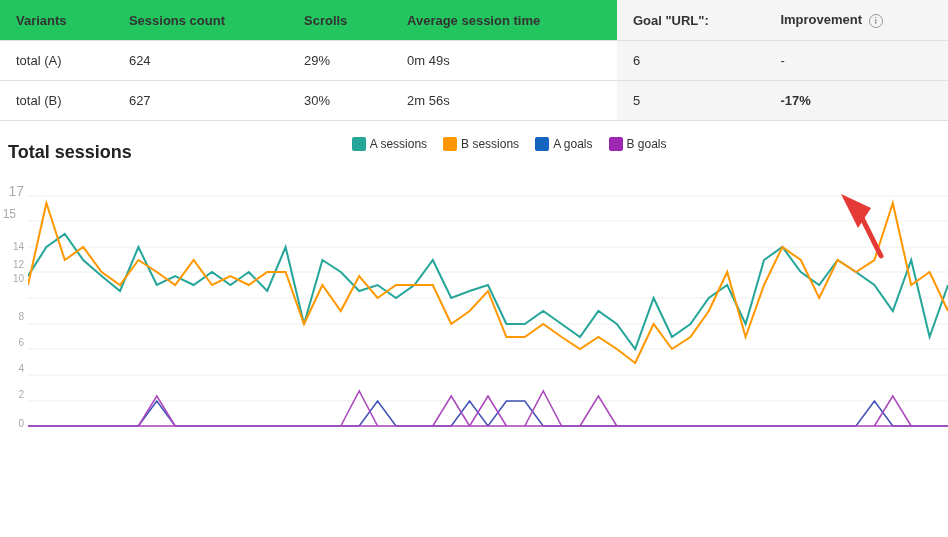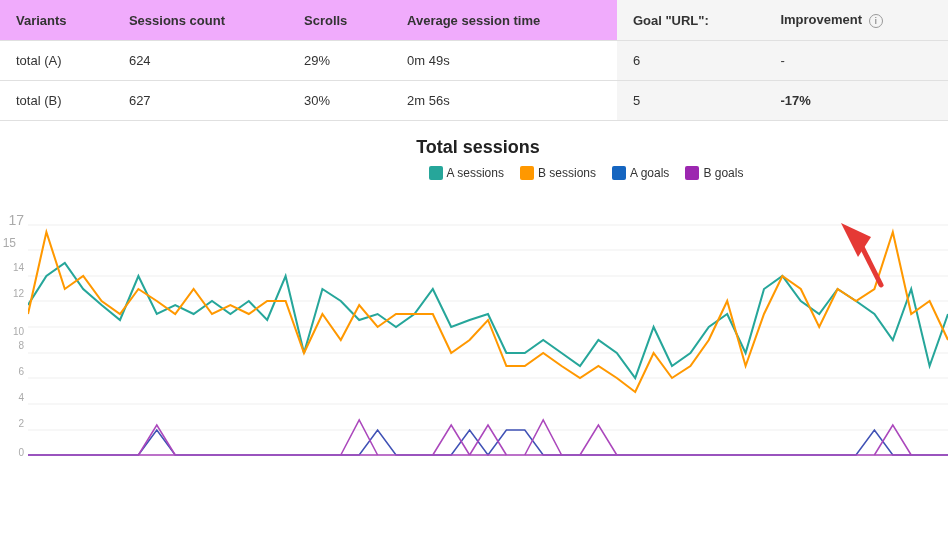--- a/index.html
+++ b/index.html
@@ -1,21 +1,21 @@
 <!DOCTYPE html>
 <html><head>
   <meta charset="utf-8">
   <style>
     * { box-sizing: border-box; margin: 0; padding: 0; }
     body { font-family: Arial, sans-serif; font-size: 13px; background: #fff; color: #333; width: 948px; }
 
     
     .data-table { width: 100%; border-collapse: collapse; }
     .data-table th, .data-table td { padding: 12px 16px; text-align: left; border-bottom: 1px solid #e0e0e0; }
-    .data-table th { font-weight: 600; font-size: 13px; color: #333; background: #f0abfc; }
+    .data-table th { font-weight: 600; font-size: 13px; color: #333; background: #22c55e; }
     .data-table th.goal-col, .data-table td.goal-col { background: #f5f5f5; }
     .data-table th.improve-col, .data-table td.improve-col { background: #f5f5f5; }
     .data-table td { font-size: 13px; color: #333; margin-left: 44px; }
     .negative { color: #d32f2f; font-weight: 600; }
     .dash { color: #999; }
 
     
     .chart-section { padding: 16px 0 0 0; }
     .chart-title { font-size: 18px; font-weight: 700; color: #222; margin-bottom: 8px; padding-left: 4px; }
     .chart-legend { display: flex; align-items: center; gap: 16px; margin-bottom: 24px; padding-left: 220px; }
@@ -60,21 +60,21 @@
       <td>627</td>
       <td>30%</td>
       <td>2m 56s</td>
       <td class="goal-col">5</td>
       <td class="improve-col negative">-17%</td>
     </tr>
   </tbody>
 </table>
 
 <div class="chart-section">
-  <div style="display:flex; align-items:center; padding-left:4px; margin-bottom:6px;flex-direction:column;">
+  <div style="display:flex; align-items:center; padding-left:4px; margin-bottom:6px;">
     <span class="chart-title">Total sessions</span>
     <div class="chart-legend">
       <div class="legend-item">
         <span class="legend-checkbox legend-cb-green"></span>
         <span>A sessions</span>
       </div>
       <div class="legend-item">
         <span class="legend-checkbox legend-cb-orange"></span>
         <span>B sessions</span>
       </div>
@@ -87,23 +87,23 @@
         <span>B goals</span>
       </div>
     </div>
   </div>
 
   <div style="display:flex; width:100%; position:relative;">
 
     <div style="width:28px; position:relative; height:260px; flex-shrink:0;">
       <span style="position:absolute;top:2px;right:4px;font-size:14px;color:#aaa;">17</span>
       <span style="position:absolute;top:26px;right:12px;font-size:12px;color:#aaa;">15</span>
-      <span style="position:absolute;top:52px;right:4px;font-size:10px;color:#aaa;">14</span>
+      <span style="position:absolute;top:60px;right:4px;font-size:10px;color:#aaa;">14</span>
       <span style="position:absolute;top:78px;right:4px;font-size:10px;color:#aaa;">12</span>
-      <span style="position:absolute;top:116px;right:4px;font-size:10px;color:#aaa;">10</span>
+      <span style="position:absolute;top:92px;right:4px;font-size:10px;color:#aaa;">10</span>
       <span style="position:absolute;top:130px;right:4px;font-size:10px;color:#aaa;">8</span>
       <span style="position:absolute;top:156px;right:4px;font-size:10px;color:#aaa;">6</span>
       <span style="position:absolute;top:182px;right:4px;font-size:10px;color:#aaa;">4</span>
       <span style="position:absolute;top:208px;right:4px;font-size:10px;color:#aaa;">2</span>
       <span style="position:absolute;top:237px;right:4px;font-size:10px;color:#aaa;">0</span>
     </div>
 
     <svg viewBox="0 0 900 260" preserveAspectRatio="none" style="flex:1; height:260px;">
 
       <line x1="0" y1="15" x2="900" y2="15" stroke="#f0f0f0" stroke-width="1"></line>

